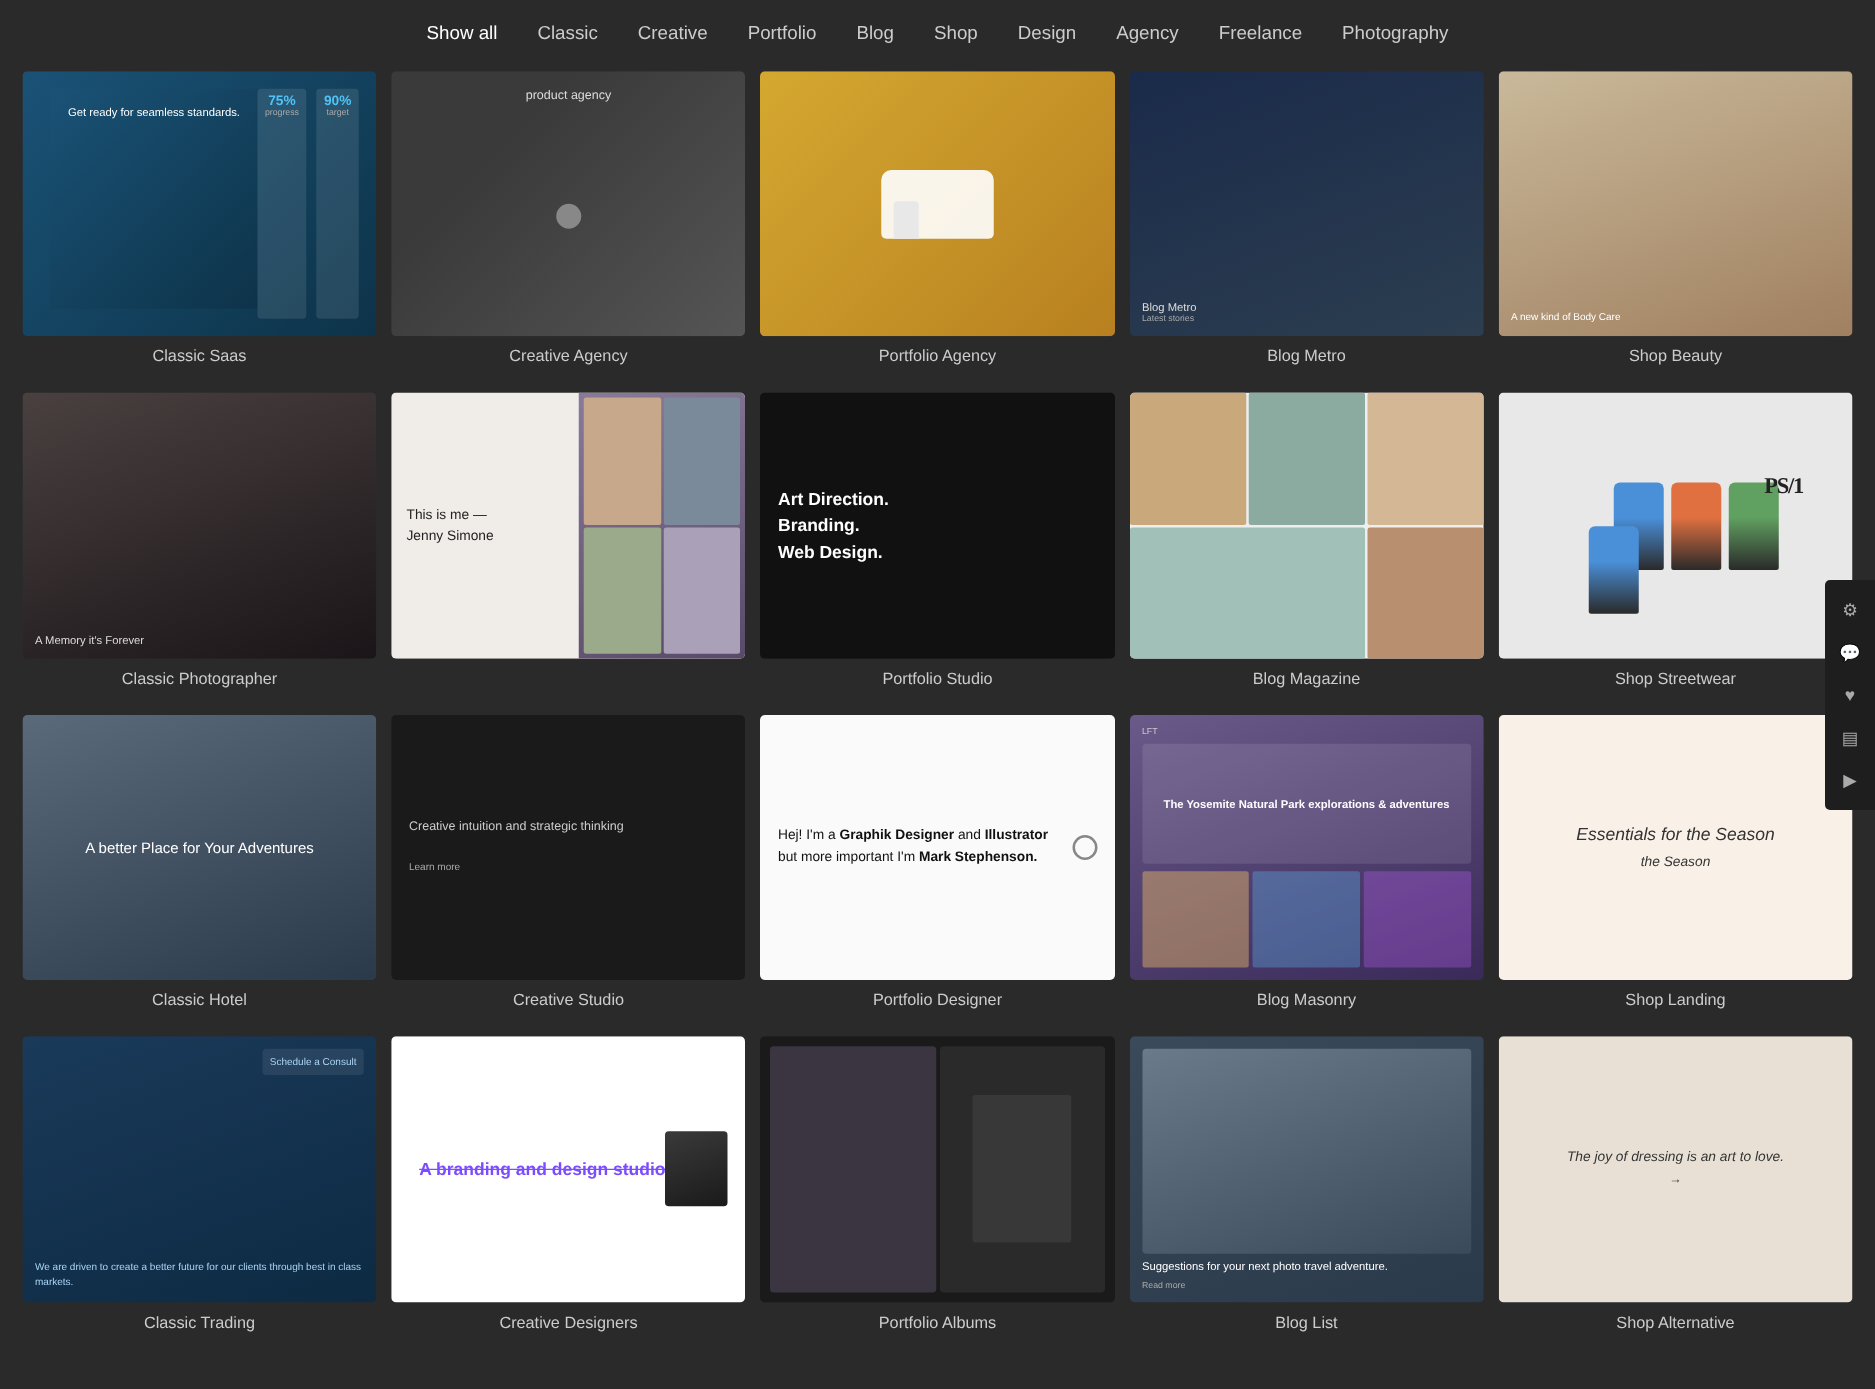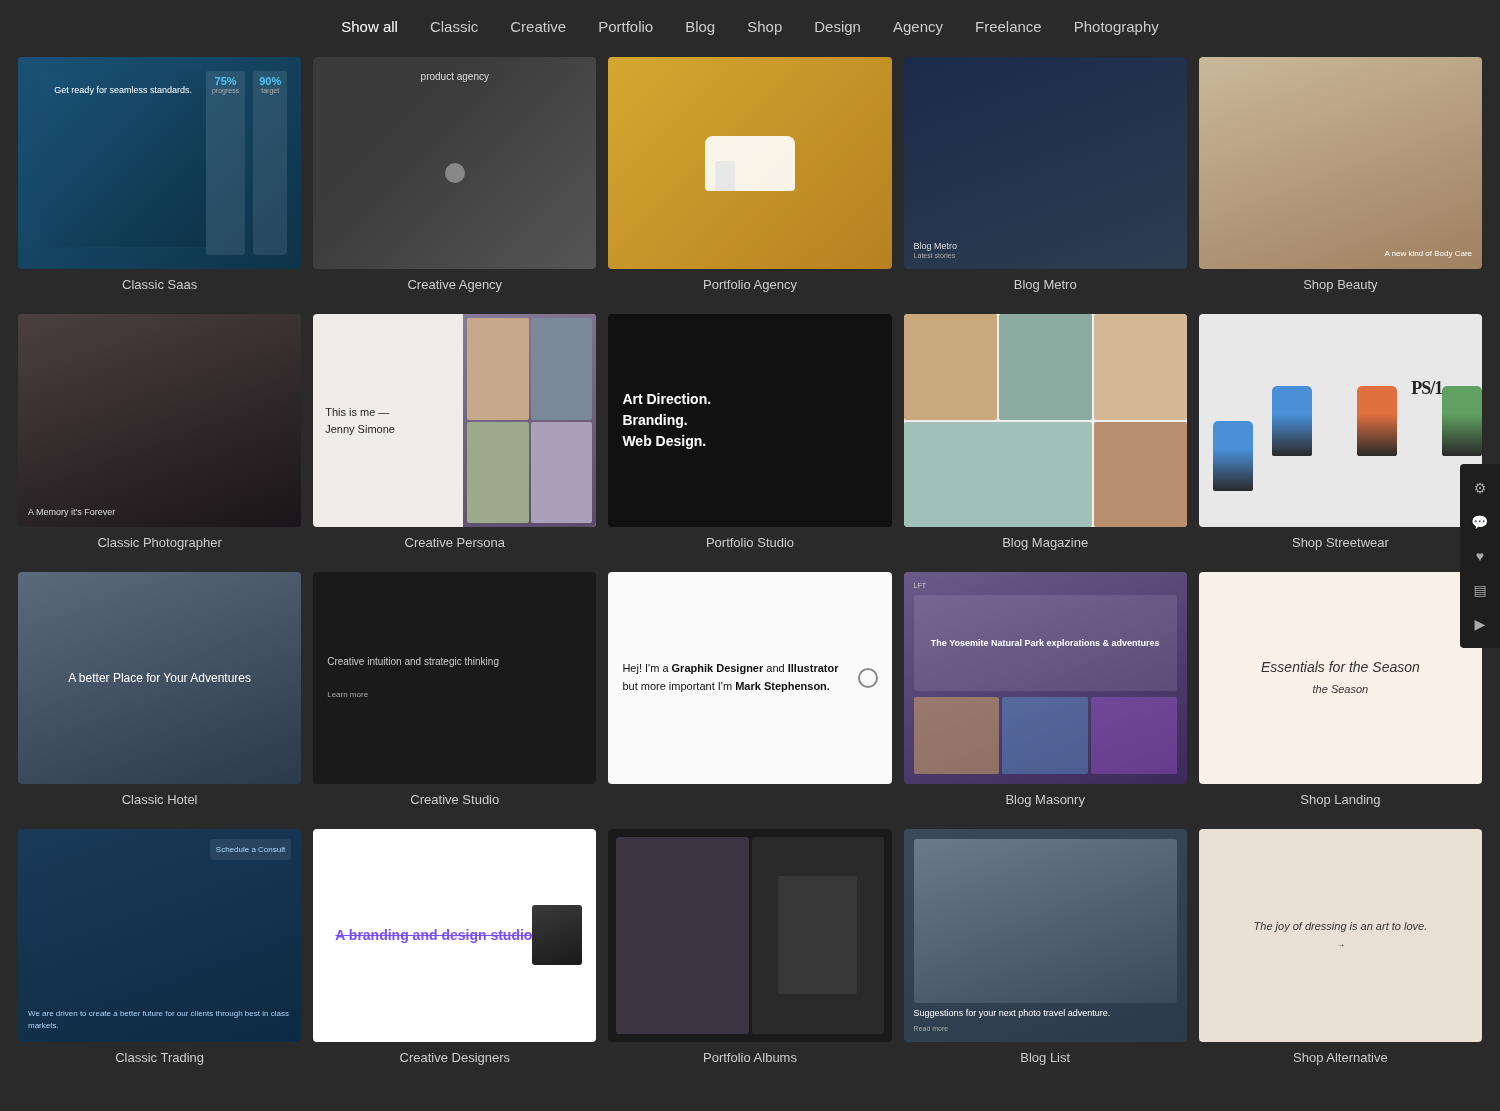--- a/index.html
+++ b/index.html
@@ -163,21 +163,21 @@
         <div class="card-thumb">
           <div style="width:100%;height:100%;background:linear-gradient(160deg,#1a2a4a 0%,#2c3e50 100%);display:flex;flex-direction:column;justify-content:flex-end;padding:10px">
         <div style="color:#ddd;font-size:9px;line-height:1.4">Blog Metro</div>
         <div style="color:#aaa;font-size:7px">Latest stories</div>
       </div>
         </div>
         <div class="card-label">Blog Metro</div>
       </div>
       <div class="card">
         <div class="card-thumb">
-          <div style="width:100%;height:100%;background:linear-gradient(160deg,#c9b99a 0%,#a08060 100%);display:flex;align-items:flex-end;justify-content:flex-end;padding:10px">
+          <div style="width:100%;height:100%;background:linear-gradient(160deg,#c9b99a 0%,#a08060 100%);display:flex;align-items:flex-end;justify-content:flex-start;padding:10px">
         <div style="color:#fff;font-size:8px;text-align:right;line-height:1.4">A new kind of Body Care</div>
       </div>
         </div>
         <div class="card-label">Shop Beauty</div>
       </div>
       <div class="card">
         <div class="card-thumb">
           <div style="width:100%;height:100%;background:linear-gradient(160deg,#4a4040 0%,#1a1518 100%);display:flex;align-items:flex-end;padding:10px">
         <div style="color:#ddd;font-size:9px;">A Memory it's Forever</div>
       </div>
@@ -191,21 +191,20 @@
           <div style="color:#222;font-size:11px;font-weight:500;line-height:1.5">This is me —<br>Jenny Simone</div>
         </div>
         <div style="flex:1;background:linear-gradient(160deg,#8a7a9a 0%,#5a4a6a 100%);display:grid;grid-template-columns:1fr 1fr;gap:2px;padding:4px">
           <div style="background:#c8a88a;border-radius:2px"></div>
           <div style="background:#7a8a9a;border-radius:2px"></div>
           <div style="background:#9aaa8a;border-radius:2px"></div>
           <div style="background:#aaa0b8;border-radius:2px"></div>
         </div>
       </div>
         </div>
-        <div class="card-label">Creative Persona</div>
       </div>
       <div class="card">
         <div class="card-thumb">
           <div style="width:100%;height:100%;background:#111;display:flex;align-items:center;padding:14px">
         <div style="color:#fff;font-size:14px;font-weight:700;line-height:1.5">Art Direction.<br>Branding.<br>Web Design.</div>
       </div>
         </div>
         <div class="card-label">Portfolio Studio</div>
       </div>
       <div class="card">
@@ -215,21 +214,21 @@
         <div style="background:#8baaa0;border-radius:2px"></div>
         <div style="background:#d4b896;border-radius:2px"></div>
         <div style="background:#a0c0b8;grid-column:span 2;border-radius:2px"></div>
         <div style="background:#b89070;border-radius:2px"></div>
       </div>
         </div>
         <div class="card-label">Blog Magazine</div>
       </div>
       <div class="card">
         <div class="card-thumb">
-          <div style="width:100%;height:100%;background:#e8e8e8;display:flex;align-items:center;justify-content:space-between;gap:6px">
+          <div style="width:100%;height:100%;background:#e8e8e8;display:flex;align-items:center;justify-content:center;gap:6px">
         <div style="width:0;height:0;border-left:14px solid transparent;border-right:14px solid transparent;border-bottom:0;position:relative">
           <div style="width:40px;height:70px;background:linear-gradient(to bottom,#4a90d9 40%,#2a2a2a 100%);border-radius:5px 5px 2px 2px"></div>
         </div>
         <div style="width:40px;height:70px;background:linear-gradient(to bottom,#4a90d9 40%,#2a2a2a 100%);border-radius:5px 5px 2px 2px"></div>
         <div style="width:40px;height:70px;background:linear-gradient(to bottom,#e07040 40%,#2a2a2a 100%);border-radius:5px 5px 2px 2px"></div>
         <div style="width:40px;height:70px;background:linear-gradient(to bottom,#60a060 40%,#2a2a2a 100%);border-radius:5px 5px 2px 2px"></div>
         <div style="position:absolute;right:14%;top:30%;font-size:18px;color:#222;font-weight:900;letter-spacing:-1px;font-family:serif">PS/1</div>
       </div>
         </div>
         <div class="card-label">Shop Streetwear</div>
@@ -250,20 +249,21 @@
         </div>
         <div class="card-label">Creative Studio</div>
       </div>
       <div class="card">
         <div class="card-thumb">
           <div style="width:100%;height:100%;background:#fafafa;display:flex;align-items:center;padding:14px;position:relative">
         <div style="color:#111;font-size:11px;line-height:1.6;flex:1">Hej! I'm a <strong>Graphik Designer</strong> and <strong>Illustrator</strong> but more important I'm <strong>Mark Stephenson.</strong></div>
         <div style="width:20px;height:20px;border:2px solid #888;border-radius:50%;margin-left:8px;flex-shrink:0"></div>
       </div>
         </div>
+        <div class="card-label">Portfolio Designer</div>
       </div>
       <div class="card">
         <div class="card-thumb">
           <div style="width:100%;height:100%;background:linear-gradient(160deg,#6a5a8a 0%,#3a2a5a 100%);display:flex;flex-direction:column;padding:10px;gap:6px">
         <div style="color:#ccc;font-size:7px">LFT</div>
         <div style="flex:1;background:rgba(255,255,255,0.1);border-radius:3px;display:flex;align-items:center;justify-content:center">
           <span style="color:#fff;font-size:9px;font-weight:600;text-align:center;padding:4px">The Yosemite Natural Park explorations &amp; adventures</span>
         </div>
         <div style="display:grid;grid-template-columns:1fr 1fr 1fr;gap:3px;height:40%">
           <div style="background:rgba(255,200,100,0.4);border-radius:2px"></div>

